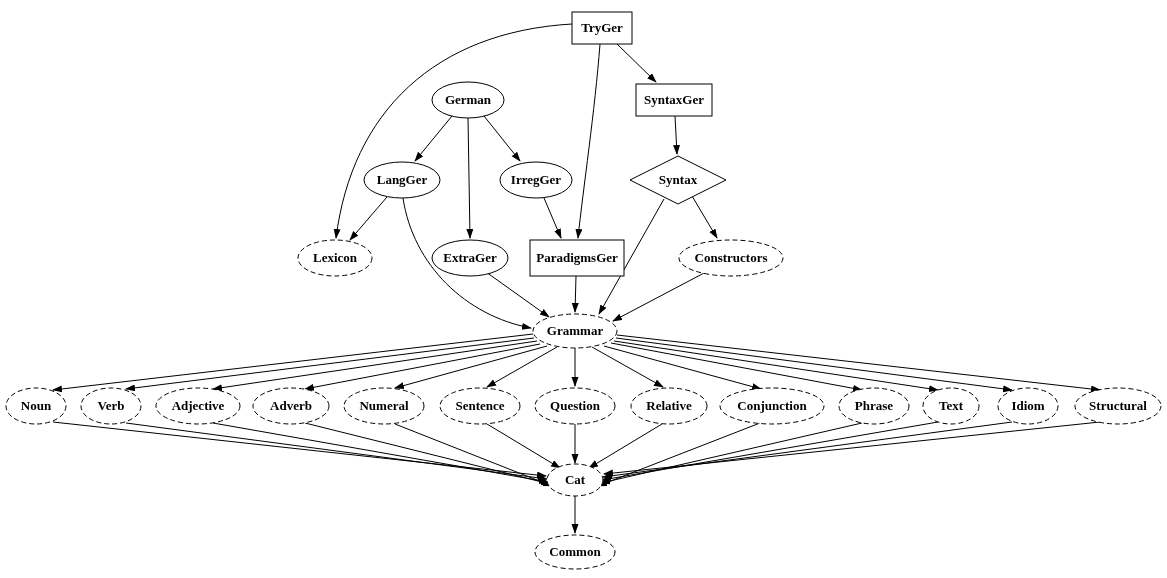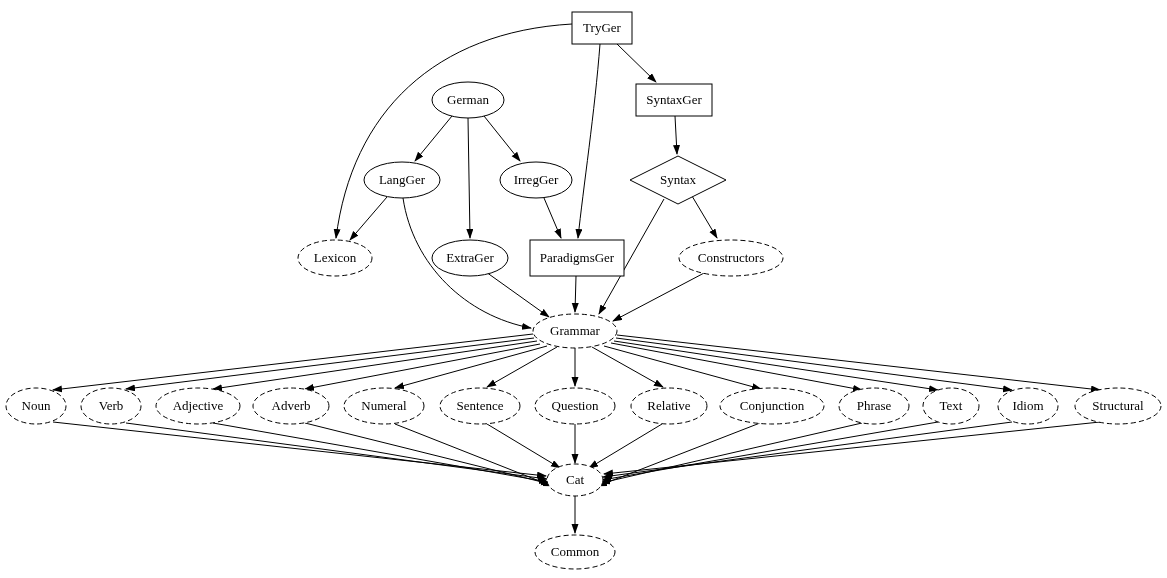--- a/index.html
+++ b/index.html
@@ -6,20 +6,21 @@
     margin: 0;
     padding: 0;
     background: #ffffff;
   }
   #canvas {
     position: relative;
     width: 1167px;
     height: 570px;
     background: #ffffff;
     overflow: hidden;
+    font-weight: bold;
   }
   svg text {
     font-family: "Liberation Serif", "DejaVu Serif", serif;
     font-size: 13px;
     fill: #000000;
     text-anchor: middle;
   }
   .solid-shape {
     fill: #ffffff;
     stroke: #000000;

